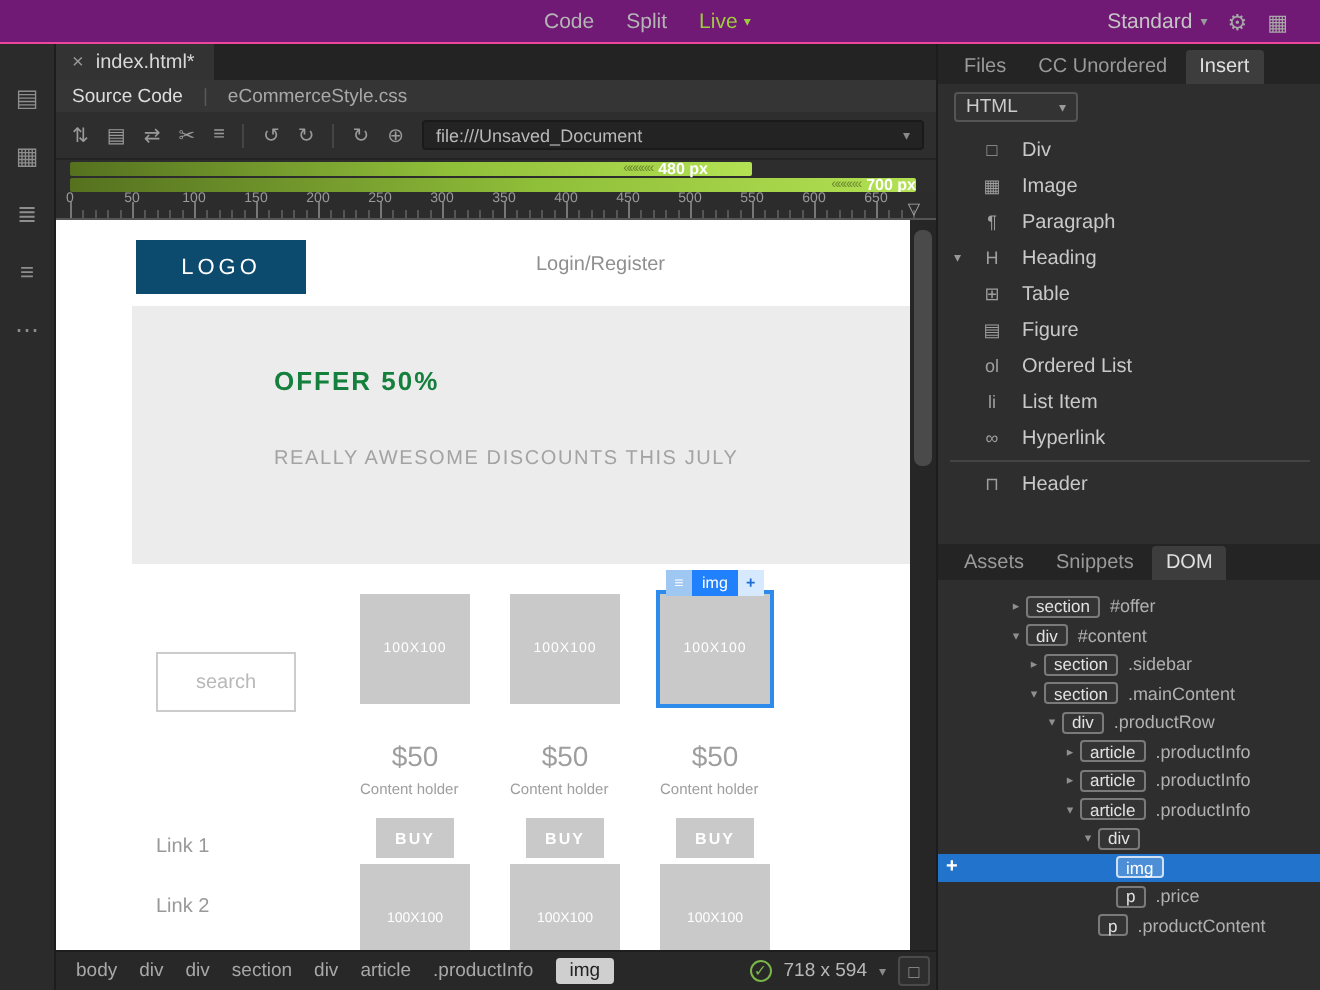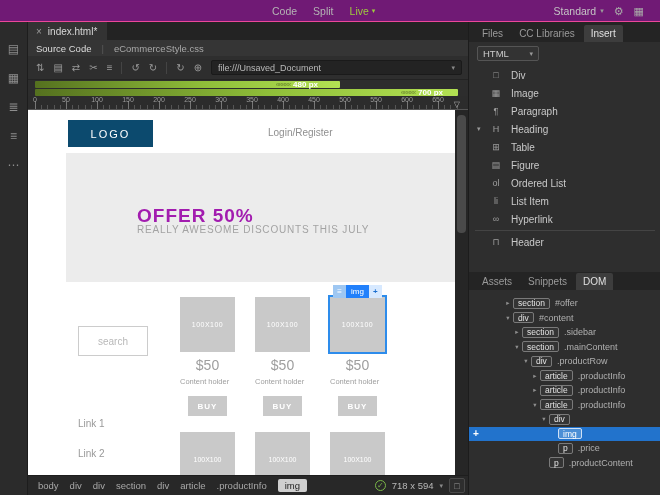--- a/index.html
+++ b/index.html
@@ -33,22 +33,22 @@
   .tb-div { width:1px; height:12px; background:#444; }
   .addr { flex:1; height:15px; background:#232323; border:1px solid #1a1a1a; border-radius:2px; display:flex; align-items:center; padding:0 6px; font-size:9px; color:#b9b9b9; }
   .addr .txt { flex:1; white-space:nowrap; overflow:hidden; }
   .addr .dd { font-size:7px; color:#8a8a8a; }
 
   
   .mediabars { position:absolute; left:0; top:58px; width:440px; height:16px; background:#2d2d2d; }
   .mbar { position:absolute; left:7px; height:7px; background:linear-gradient(to right,#55711f 0%,#8fbe39 55%,#b3e153 100%); border-radius:1px; display:flex; align-items:center; justify-content:flex-end; }
   .mbar .chev { color:rgba(0,0,0,0.38); font-size:7px; letter-spacing:-1px; margin-right:3px; }
   .mbar .lbl { color:#fff; font-size:8px; font-weight:bold; }
-  .mbar1 { top:1px; width:305px; padding-right:22px; }
-  .mbar2 { top:9px; width:423px; padding-right:15px; }
+  .mbar1 { top:1px; width:341px; padding-right:22px; }
+  .mbar2 { top:9px; width:423px; padding-right:0; }
 
   
   .ruler { position:absolute; left:0; top:74px; width:440px; height:14px; background:#2c2c2c; border-bottom:1px solid #555;
     background-image:
       repeating-linear-gradient(90deg,#777 0 1px,transparent 1px 31px),
       repeating-linear-gradient(90deg,#555 0 1px,transparent 1px 6.2px);
     background-size:427px 8px, 427px 4px;
     background-position:7px 100%, 7px 100%;
     background-repeat:no-repeat; }
   .rt { position:absolute; top:0; transform:translateX(-50%); font-size:7px; color:#9a9a9a; }
@@ -56,29 +56,29 @@
 
   
   .design { position:absolute; left:0; top:88px; width:427px; height:365px; background:#fff; overflow:hidden; }
   .vscroll { position:absolute; left:427px; top:88px; width:13px; height:365px; background:#262626; }
   .vthumb { position:absolute; left:2px; top:5px; width:9px; height:118px; background:#4a4a4a; border-radius:4px; }
 
   .logo-box { position:absolute; left:40px; top:10px; width:85px; height:27px; background:#0c4a6e; color:#fff; font-size:11px; letter-spacing:2px; display:flex; align-items:center; justify-content:center; }
   .nav-login { position:absolute; left:240px; top:17px; font-size:10px; color:#8f8f8f; }
   .nav-cart { position:absolute; left:356px; top:17px; font-size:11px; color:#8f8f8f;margin-top:44px; }
   .offer { position:absolute; left:38px; top:43px; width:389px; height:129px; background:#ececec; }
-  .offer-title { position:absolute; left:71px; top:52px; font-size:19px; font-weight:bold; color:#a21caf; letter-spacing:1px; }
+  .offer-title { position:absolute; left:71px; top:30px; font-size:13px; font-weight:bold; color:#15803d; letter-spacing:1px; }
   .offer-sub { position:absolute; left:71px; top:71px; font-size:10px; color:#a3a3a3; letter-spacing:0.8px; }
   .searchbox { position:absolute; left:50px; top:216px; width:70px; height:30px; background:#fff; border:1px solid #ccc; display:flex; align-items:center; justify-content:center; font-size:10px; color:#b8b8b8; }
   .menu-title { position:absolute; left:50px; top:260px; width:64px; font-size:10px; color:#8f8f8f; letter-spacing:0.5px; padding-bottom:9px; border-bottom:1px solid #aaa; }
   .plink { position:absolute; left:50px; font-size:10px; color:#999; }
 
   .card { position:absolute; top:187px; width:55px; }
   .pimg { width:55px; height:55px; background:#c9c9c9; display:flex; align-items:center; justify-content:center; color:#fff; font-size:7px; letter-spacing:0.5px; }
-  .pprice { margin-top:5px; text-align:center; font-size:14px; color:#9e9e9e; }
+  .pprice { margin-top:18px; text-align:center; font-size:14px; color:#9e9e9e; }
   .pdesc { margin-top:4px; text-align:left; font-size:7.5px; color:#9e9e9e; }
   .pbuy { margin:10px auto 0 auto; width:39px; height:20px; background:#c9c9c9; color:#fff; font-size:8px; font-weight:bold; letter-spacing:1px; display:flex; align-items:center; justify-content:center; }
   .sel-outline { position:absolute; left:300px; top:185px; width:59px; height:59px; border:2px solid #2d8ceb; }
   .hud { position:absolute; left:305px; top:175px; height:13px; display:flex; font-size:8px; }
   .hud .grip { width:13px; background:#9ec7f2; color:#fff; display:flex; align-items:center; justify-content:center; font-size:8px; }
   .hud .tag { background:#2180fb; color:#fff; padding:0 5px; display:flex; align-items:center; }
   .hud .add { width:13px; background:#d7e9ff; color:#1c6fd0; display:flex; align-items:center; justify-content:center; font-weight:bold; }
   .ph { position:absolute; top:322px; width:55px; height:55px; background:#c9c9c9; display:flex; align-items:center; justify-content:center; color:#fff; font-size:7px; }
 
   
@@ -268,21 +268,21 @@
       <span class="sb-dd">▾</span>
       <span class="sb-device">□</span>
     </div>
   </div>
 </div>
 
 <div class="rpanel">
 
   <div class="rp-tabs">
     <span class="rp-tab">Files</span>
-    <span class="rp-tab">CC Libraries</span>
+    <span class="rp-tab">CC Unordered</span>
     <span class="rp-tab active">Insert</span>
   </div>
 
   <div class="rp-html">
     <span>HTML</span>
     <span class="dd">▾</span>
   </div>
 
   <div class="ins-list">
     <div class="ins-row">

